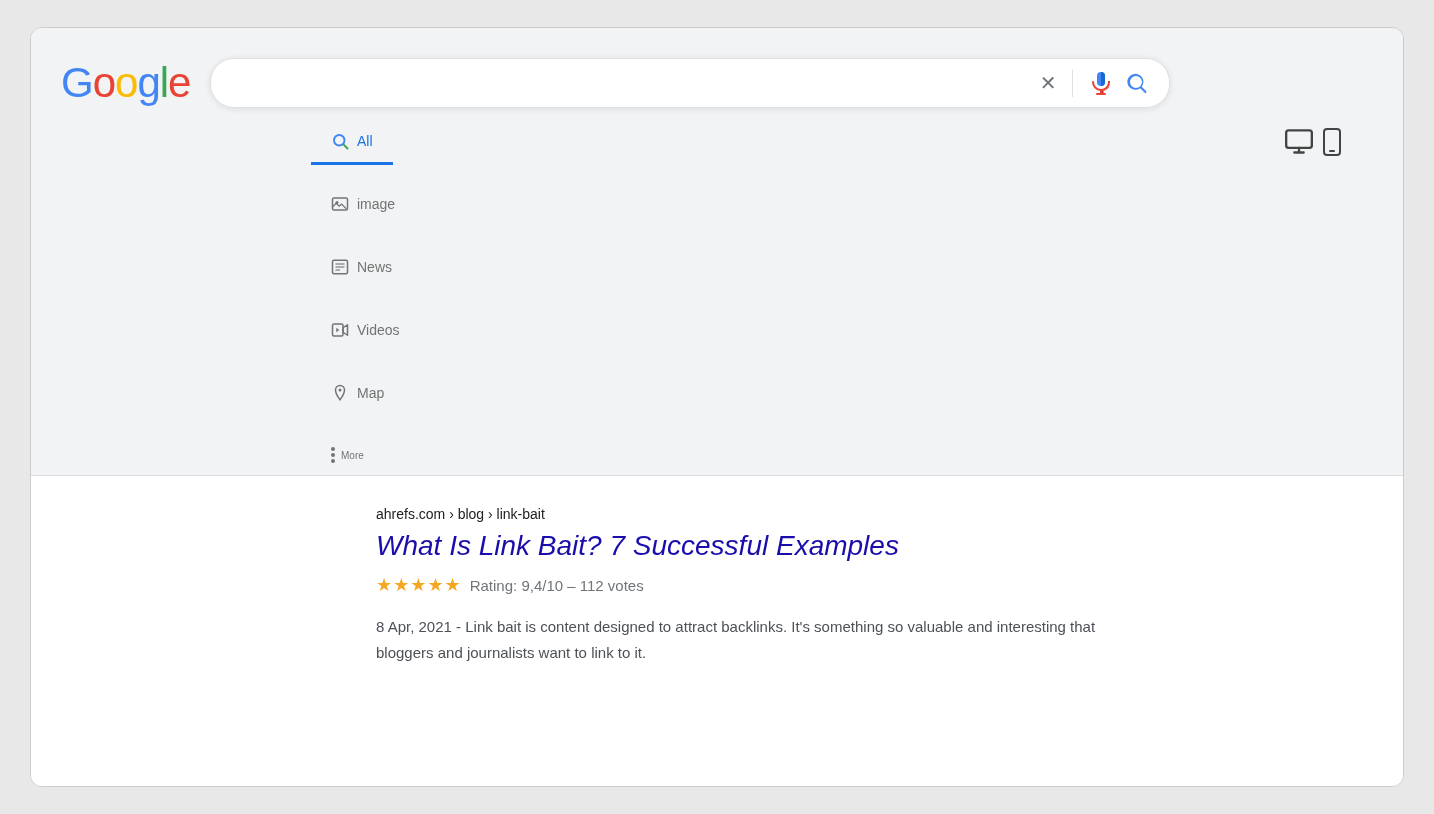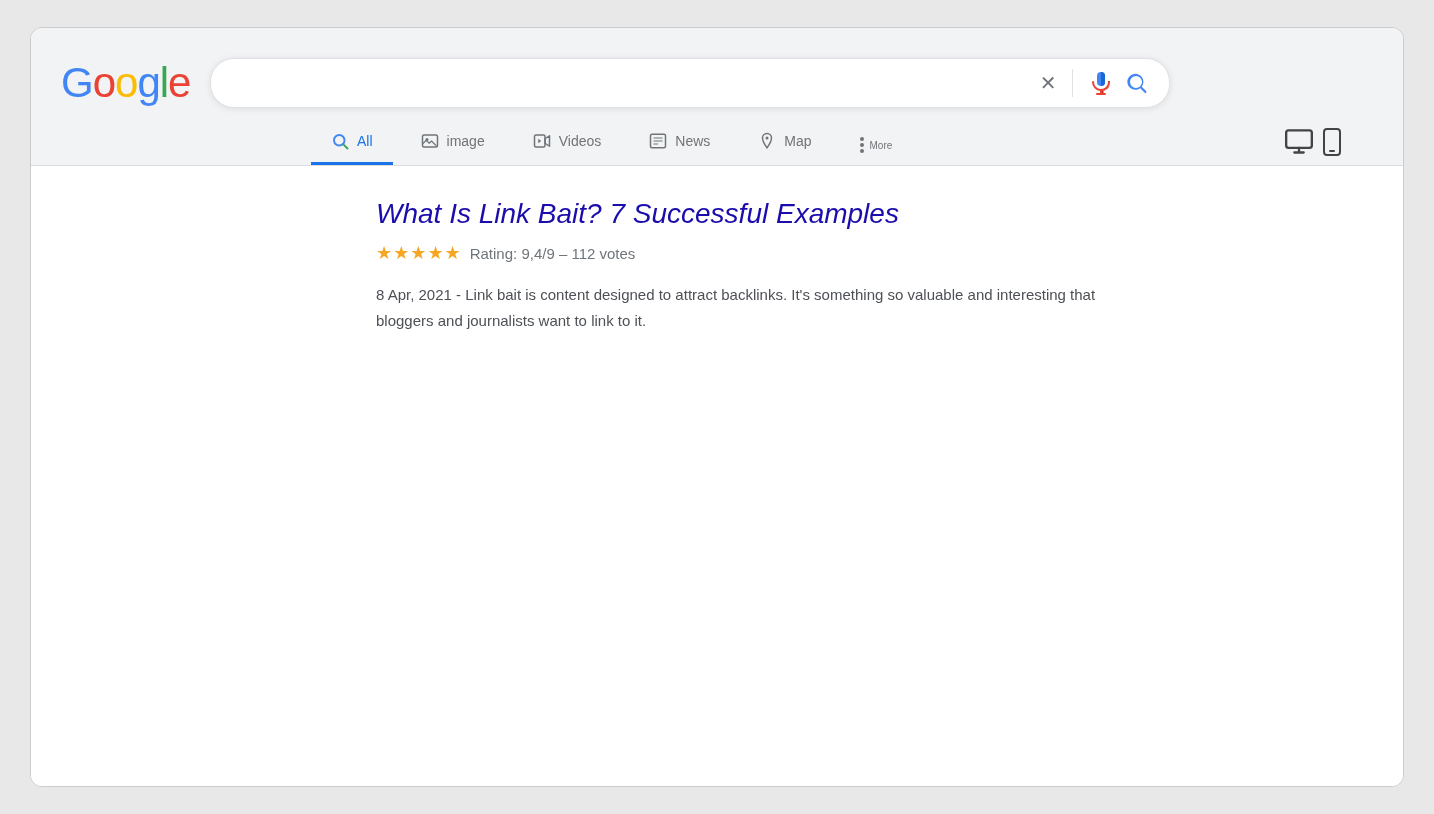--- a/index.html
+++ b/index.html
@@ -107,23 +107,24 @@
 
     
     .nav-section {
       padding: 0 30px;
       display: flex;
       align-items: flex-start;
       justify-content: space-between;
     }
     .nav-tabs {
       display: flex;
-      align-items: flex-end;
-      gap: 8px;
+      align-items: flex-start;
+      gap: 16px;
       margin-left: 220px;
+      flex-direction: column;
     }
     .nav-tab {
       display: flex;
       align-items: center;
       gap: 8px;
       padding: 14px 20px 12px 20px;
       cursor: pointer;
       color: #737373;
       font-size: 14px;
       border-bottom: 3px solid transparent;
@@ -285,38 +286,38 @@
               <circle cx="8" cy="10" r="2" fill="#70757a"></circle>
               <path d="M2 16l5-5 4 4 3-3 6 6" stroke="#70757a" stroke-width="1.5" stroke-linecap="round" stroke-linejoin="round"></path>
             </svg>
           </span>
           <span>image</span>
         </div>
 
         <div class="nav-tab">
           <span class="tab-icon">
             <svg width="18" height="18" viewBox="0 0 24 24" fill="none" xmlns="http://www.w3.org/2000/svg">
-              <rect x="2" y="4" width="14" height="16" rx="2" stroke="#70757a" stroke-width="2"></rect>
-              <path d="M16 9l6-4v14l-6-4V9z" stroke="#70757a" stroke-width="2" stroke-linejoin="round"></path>
-              <path d="M7 9l4 3-4 3V9z" fill="#70757a"></path>
-            </svg>
-          </span>
-          <span>Videos</span>
-        </div>
-
-        <div class="nav-tab">
-          <span class="tab-icon">
-            <svg width="18" height="18" viewBox="0 0 24 24" fill="none" xmlns="http://www.w3.org/2000/svg">
               <rect x="2" y="3" width="20" height="18" rx="2" stroke="#70757a" stroke-width="2"></rect>
               <line x1="6" y1="8" x2="18" y2="8" stroke="#70757a" stroke-width="1.5"></line>
               <line x1="6" y1="12" x2="18" y2="12" stroke="#70757a" stroke-width="1.5"></line>
               <line x1="6" y1="16" x2="12" y2="16" stroke="#70757a" stroke-width="1.5"></line>
             </svg>
           </span>
           <span>News</span>
+        </div>
+
+        <div class="nav-tab">
+          <span class="tab-icon">
+            <svg width="18" height="18" viewBox="0 0 24 24" fill="none" xmlns="http://www.w3.org/2000/svg">
+              <rect x="2" y="4" width="14" height="16" rx="2" stroke="#70757a" stroke-width="2"></rect>
+              <path d="M16 9l6-4v14l-6-4V9z" stroke="#70757a" stroke-width="2" stroke-linejoin="round"></path>
+              <path d="M7 9l4 3-4 3V9z" fill="#70757a"></path>
+            </svg>
+          </span>
+          <span>Videos</span>
         </div>
 
         <div class="nav-tab">
           <span class="tab-icon">
             <svg width="18" height="18" viewBox="0 0 24 24" fill="none" xmlns="http://www.w3.org/2000/svg">
               <path d="M12 2C8.69 2 6 4.69 6 8c0 5 6 13 6 13s6-8 6-13c0-3.31-2.69-6-6-6z" stroke="#70757a" stroke-width="2"></path>
               <circle cx="12" cy="8" r="2" fill="#70757a"></circle>
             </svg>
           </span>
           <span>Map</span>
@@ -345,20 +346,21 @@
             <line x1="7" y1="23" x2="11" y2="23" stroke="#444" stroke-width="2" stroke-linecap="round"></line>
           </svg>
         </span>
       </div>
     </div>
   </div>
 
   <hr class="separator">
 
   <div class="results-section">
+    <div class="breadcrumb">ahrefs.com › blog › link-bait</div>
     <a class="result-title">What Is Link Bait? 7 Successful Examples</a>
     <div class="rating-row">
       <span class="stars">★★★★★</span>
-      <span>Rating: 9,4/9 – 112 votes</span>
+      <span>Rating: 9,4/10 – 112 votes</span>
     </div>
     <p class="result-snippet">8 Apr, 2021 - Link bait is content designed to attract backlinks. It's something so valuable and interesting that bloggers and journalists want to link to it.</p>
   </div>
 </div>
 
 </body></html>

